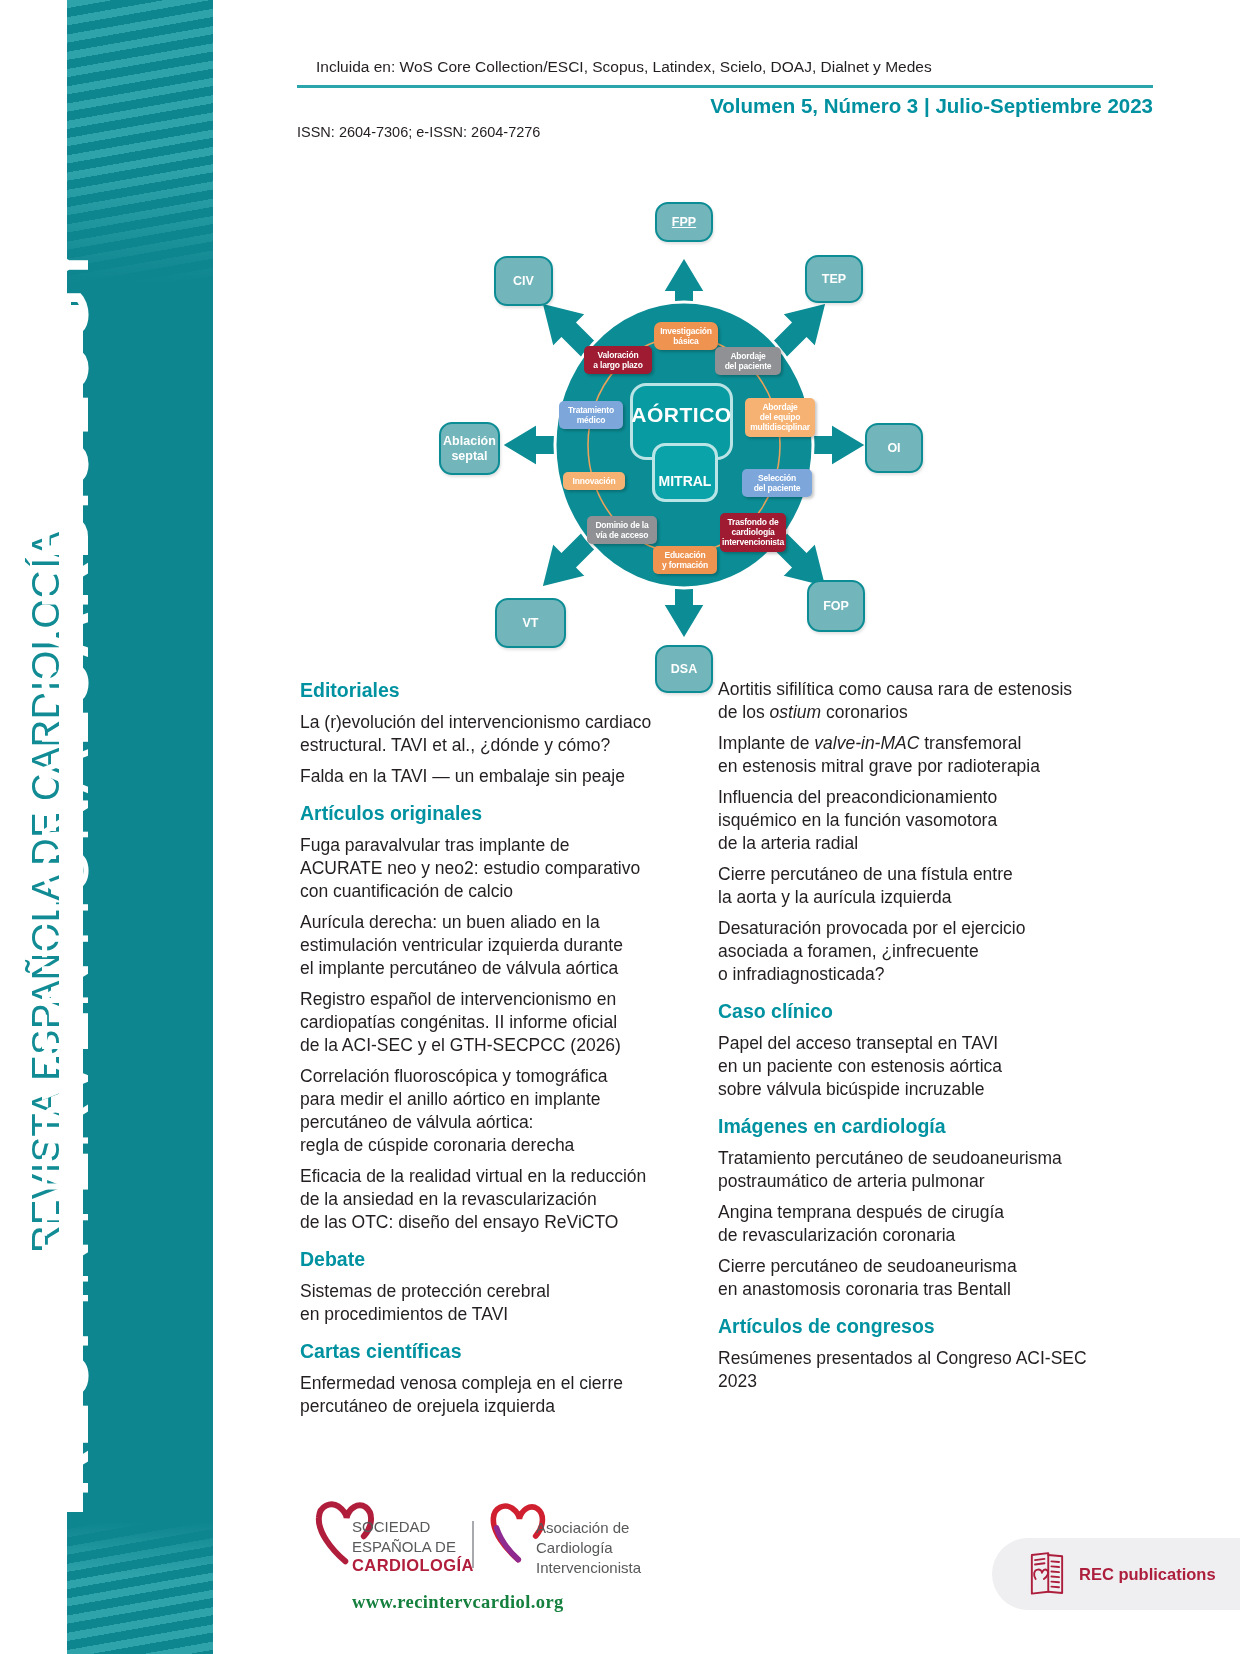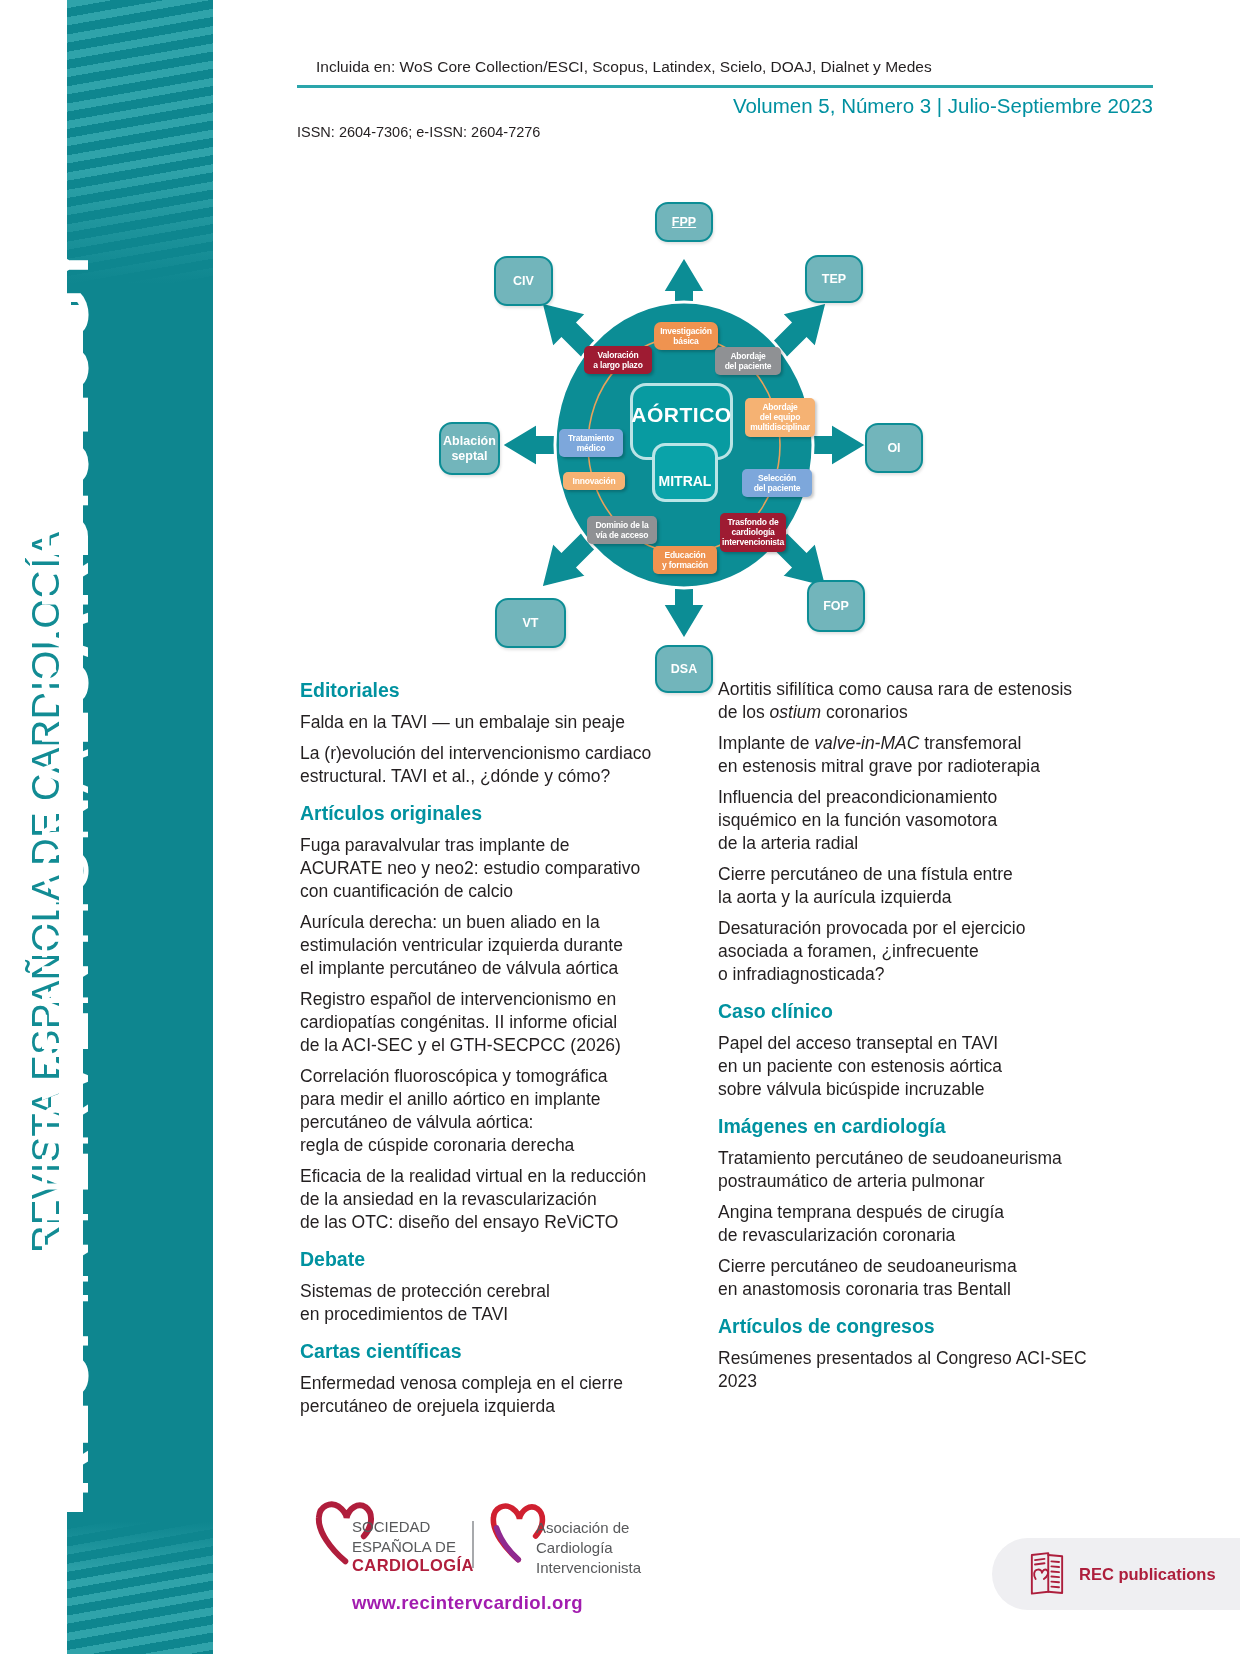--- a/index.html
+++ b/index.html
@@ -21,21 +21,21 @@
   .ribbon-title .bold{font-weight:700;}
   .ribbon-title .thin{font-weight:400;}
   .side-label{position:absolute;left:22px;top:443px;width:48px;height:810px;
      writing-mode:vertical-rl;transform:rotate(180deg);
      color:#128C94;font-size:38px;line-height:48px;letter-spacing:0.5px;white-space:nowrap;}
 
   
   .included{position:absolute;left:297px;top:58px;width:856px;font-size:15.5px;margin-left:19px;}
   .header-rule{position:absolute;left:297px;top:85px;width:856px;height:3px;background:#2AA5AB;}
   .volume-line{position:absolute;left:297px;top:94px;width:856px;text-align:right;
-     color:#0090A0;font-size:20.5px;font-weight:400;}
+     color:#0090A0;font-size:20.5px;font-weight:700;}
   .issn-line{position:absolute;left:297px;top:124px;width:856px;text-align:left;font-size:14.5px;}
 
   
   .diagram{position:absolute;left:430px;top:185px;width:520px;height:520px;}
   .diagram svg{position:absolute;left:0;top:0;}
   .sat{position:absolute;background:#72B5BB;border:2.5px solid #0C8D95;border-radius:13px;
      color:#fff;font-weight:700;font-size:12.5px;line-height:1.15;text-align:center;
      display:flex;align-items:center;justify-content:center;white-space:pre-line;
      box-shadow:1px 2px 3px rgba(0,0,0,.12);box-sizing:border-box;}
   .center-box{position:absolute;border:3px solid rgba(255,255,255,.72);color:#fff;font-weight:700;
@@ -63,21 +63,21 @@
   .toc-item em{font-style:italic;}
 
   
   .sec-heart{position:absolute;left:311px;top:1497px;}
   .aci-heart{position:absolute;left:486px;top:1497px;}
   .logo-divider{position:absolute;left:472px;top:1521px;width:2px;height:47px;background:#A7A9AC;}
   .sec-text{position:absolute;left:352px;top:1517px;font-size:15px;line-height:19.5px;color:#58595B;}
   .sec-text .red{color:#B01E3C;font-weight:700;font-size:16.5px;letter-spacing:.4px;}
   .aci-text{position:absolute;left:536px;top:1518px;font-size:15px;line-height:20px;color:#58595B;}
   .website{position:absolute;left:352px;top:1592px;font-size:18.5px;font-weight:700;
-     letter-spacing:.4px;color:#a21caf;}
+     letter-spacing:.4px;color:#15803d;font-family:Liberation Serif, serif;}
   .rec-pill{position:absolute;left:992px;top:1538px;width:260px;height:72px;background:#EFEFF2;
      border-radius:36px 0 0 36px;display:flex;align-items:center;}
   .rec-pill .icon{margin-left:36px;}
   .rec-pill .label{margin-left:13px;color:#AD1E3C;font-weight:700;font-size:16.5px;}
 </style>
 </head>
 <body>
 
 <div class="page">
 
@@ -109,21 +109,21 @@
     </svg>
     <div class="center-box aortico">AÓRTICO</div>
     <div class="center-box mitral">MITRAL</div>
     <div id="ring-labels">
         <div class="ring-label c-orange" style="left: 224px; top: 137px; width: 60px; border-radius: 7px;">Investigación
 básica</div>
         <div class="ring-label c-red" style="left: 154px; top: 161px; width: 64px;">Valoración
 a largo plazo</div>
         <div class="ring-label c-gray" style="left: 285px; top: 162px; width: 62px;">Abordaje
 del paciente</div>
-        <div class="ring-label c-blue" style="left: 129px; top: 216px; width: 60px; margin-top: 28px;">Tratamiento
+        <div class="ring-label c-blue" style="left: 129px; top: 216px; width: 60px;">Tratamiento
 médico</div>
         <div class="ring-label c-lightorange" style="left: 315px; top: 213px; width: 66px;">Abordaje
 del equipo
 multidisciplinar</div>
         <div class="ring-label c-lightorange" style="left: 133px; top: 287px; width: 58px;">Innovación</div>
         <div class="ring-label c-blue" style="left: 312px; top: 284px; width: 66px;">Selección
 del paciente</div>
         <div class="ring-label c-gray" style="left: 157px; top: 331px; width: 66px;">Dominio de la
 vía de acceso</div>
         <div class="ring-label c-red" style="left: 290px; top: 328px; width: 62px;">Trasfondo de
@@ -140,23 +140,23 @@
 septal</div>
         <div class="sat" style="left: 435px; top: 238px; width: 58px; height: 50px;">OI</div>
         <div class="sat" style="left: 65px; top: 413px; width: 71px; height: 50px;">VT</div>
         <div class="sat" style="left: 377px; top: 395px; width: 58px; height: 52px;">FOP</div>
         <div class="sat" style="left: 225px; top: 460px; width: 58px; height: 48px;">DSA</div>
       </div>
   </div>
 
   <div class="toc toc-left" id="toc-left">
       <div class="toc-h">Editoriales</div>
-      <div class="toc-item"><span>Falda en la TAVI — un embalaje sin peaje</span></div>
       <div class="toc-item"><span>La (r)evolución del intervencionismo cardiaco
 estructural. TAVI et al., ¿dónde y cómo?</span></div>
+      <div class="toc-item"><span>Falda en la TAVI — un embalaje sin peaje</span></div>
       <div class="toc-h">Artículos originales</div>
       <div class="toc-item"><span>Fuga paravalvular tras implante de
 ACURATE neo y neo2: estudio comparativo
 con cuantificación de calcio</span></div>
       <div class="toc-item"><span>Aurícula derecha: un buen aliado en la
 estimulación ventricular izquierda durante
 el implante percutáneo de válvula aórtica</span></div>
       <div class="toc-item"><span>Registro español de intervencionismo en
 cardiopatías congénitas. II informe oficial
 de la ACI-SEC y el GTH-SECPCC (2026)</span></div>

